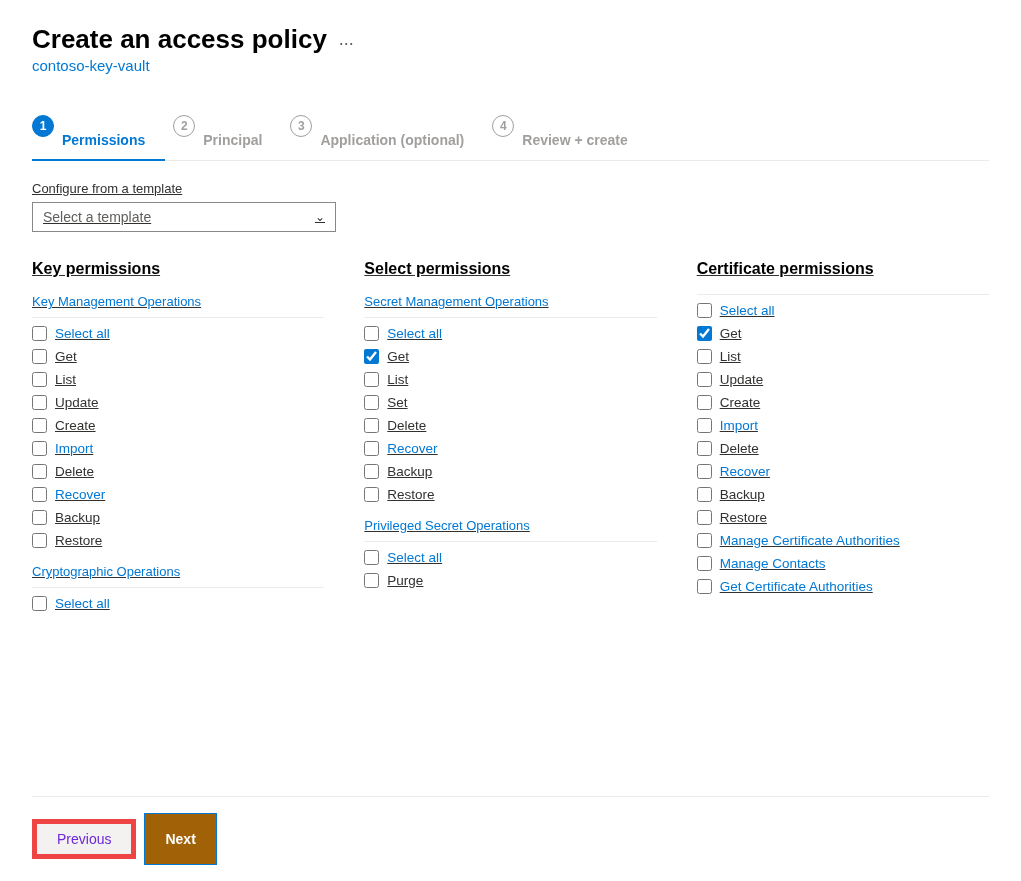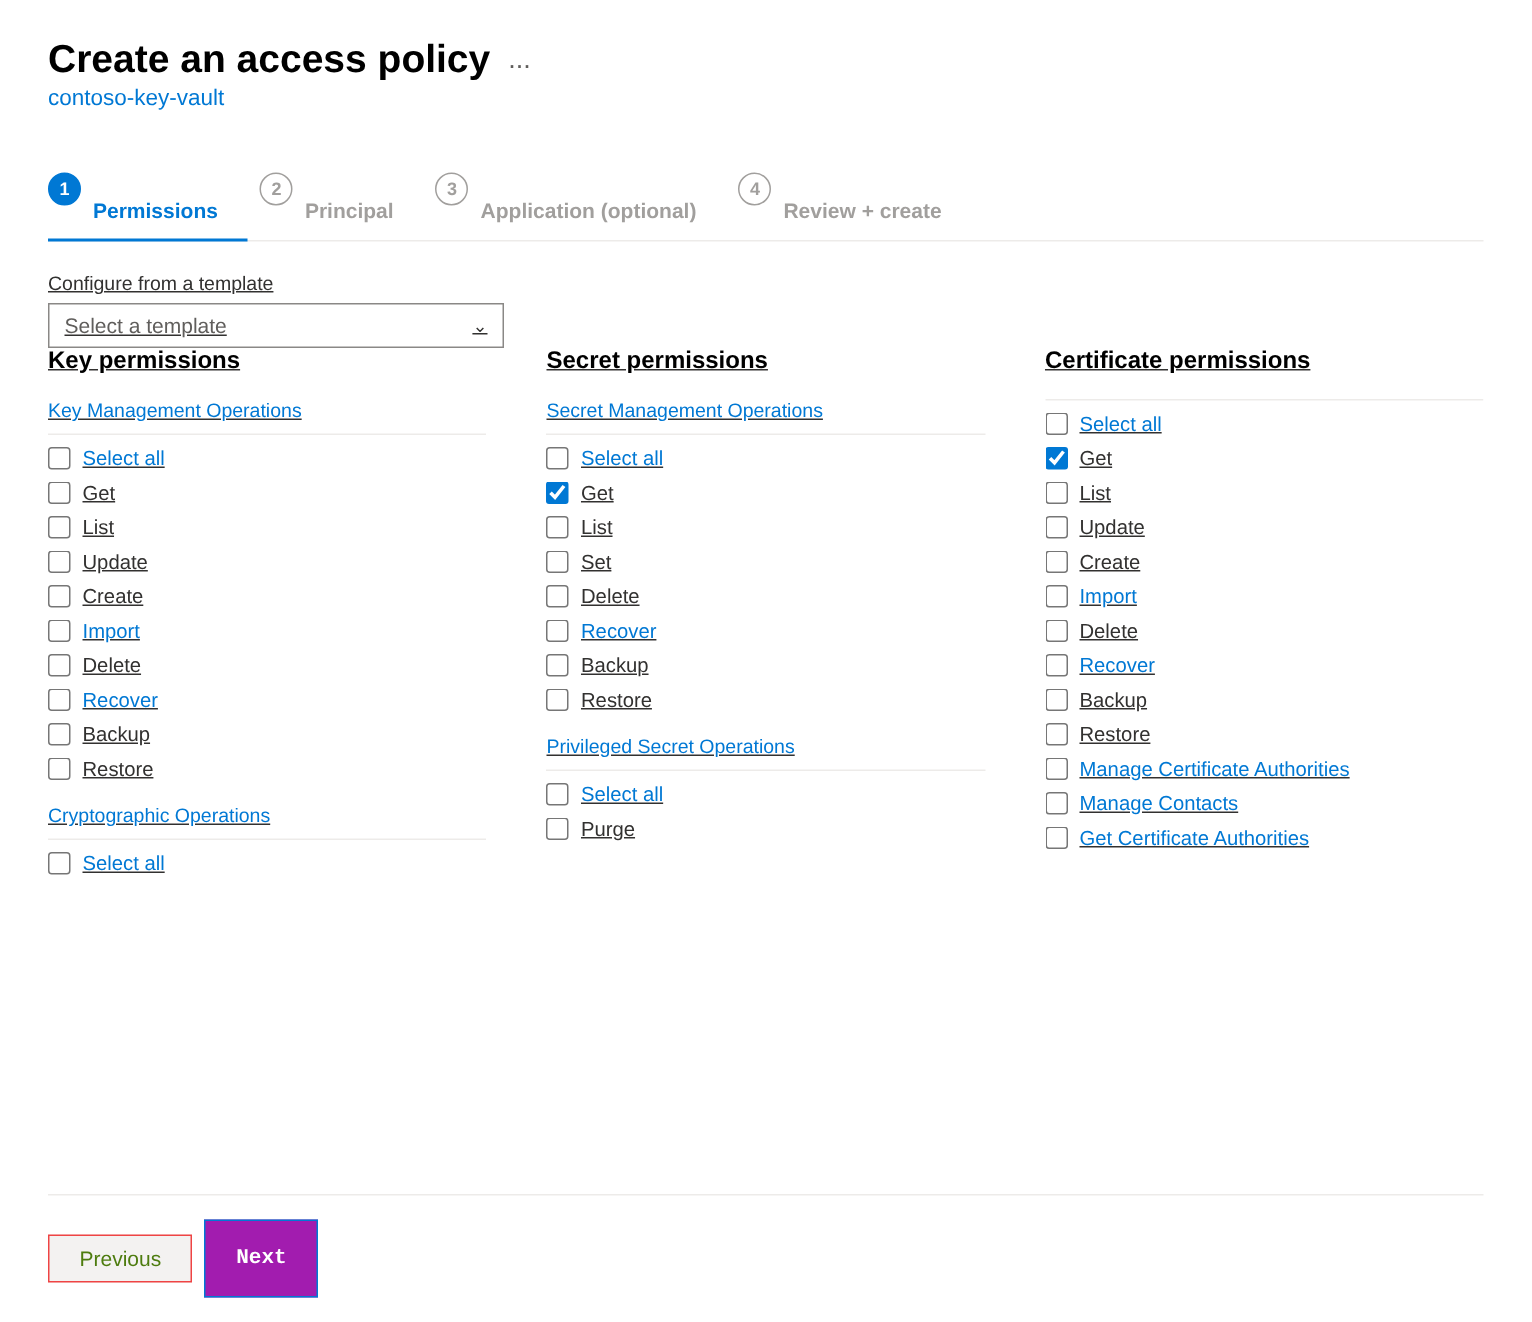--- a/index.html
+++ b/index.html
@@ -126,20 +126,21 @@
     .chevron-icon {
       color: #323130;
       font-size: 12px;
     }
 
     
     .permissions-grid {
       display: grid;
       grid-template-columns: 1fr 1fr 1fr;
       gap: 0 40px;
+      margin-top: 28px;
     }
     .perm-column {}
     .perm-header {
       font-size: 16px;
       font-weight: 700;
       color: #000;
       margin-bottom: 16px;
     }
     .perm-section-label {
       font-size: 13px;
@@ -179,35 +180,35 @@
       display: flex;
       align-items: center;
       gap: 8px;
       padding: 16px 0;
       border-top: 1px solid #edebe9;
       margin-top: 8px;
     }
     .btn-prev {
       padding: 7px 20px;
       background: #f3f2f1;
-      border: 1px solid #ef4444;
-      color: #4d7c0f;
+      border: 5px solid #ef4444;
+      color: #6d28d9;
       font-size: 14px;
       cursor: pointer;
       font-family: inherit;
     }
     .btn-next {
       padding: 17px 20px;
-      background: #a21caf;
+      background: #a16207;
       border: 1px solid #0078d4;
       color: #fff;
       font-size: 14px;
       cursor: pointer;
       font-weight: 600;
-      font-family: Liberation Mono, monospace;
+      font-family: Liberation Sans, sans-serif;
     }
   </style>
 </head>
 <body>
 
 <div class="page-wrapper">
 
   <div style="display:flex; align-items:center; gap:8px;">
     <h1 class="page-title">Create an access policy</h1>
     <button class="ellipsis-btn">...</button>
@@ -292,21 +293,21 @@
           <div class="perm-section-label">Cryptographic Operations</div>
           <hr class="perm-divider">
           <div class="checkbox-row">
             <input type="checkbox" style="">
             <label class="checkbox-label blue">Select all</label>
           </div>
         </div>
       </div>
 
       <div class="perm-column">
-        <div class="perm-header">Secret permissions</div>
+        <div class="perm-header">Select permissions</div>
         <div class="perm-section-label">Secret Management Operations</div>
         <hr class="perm-divider">
         <div class="checkbox-row">
           <input type="checkbox" style="">
           <label class="checkbox-label blue">Select all</label>
         </div>
         <div class="checkbox-row">
           <input type="checkbox" checked="" style="">
           <label class="checkbox-label">Get</label>
         </div>

